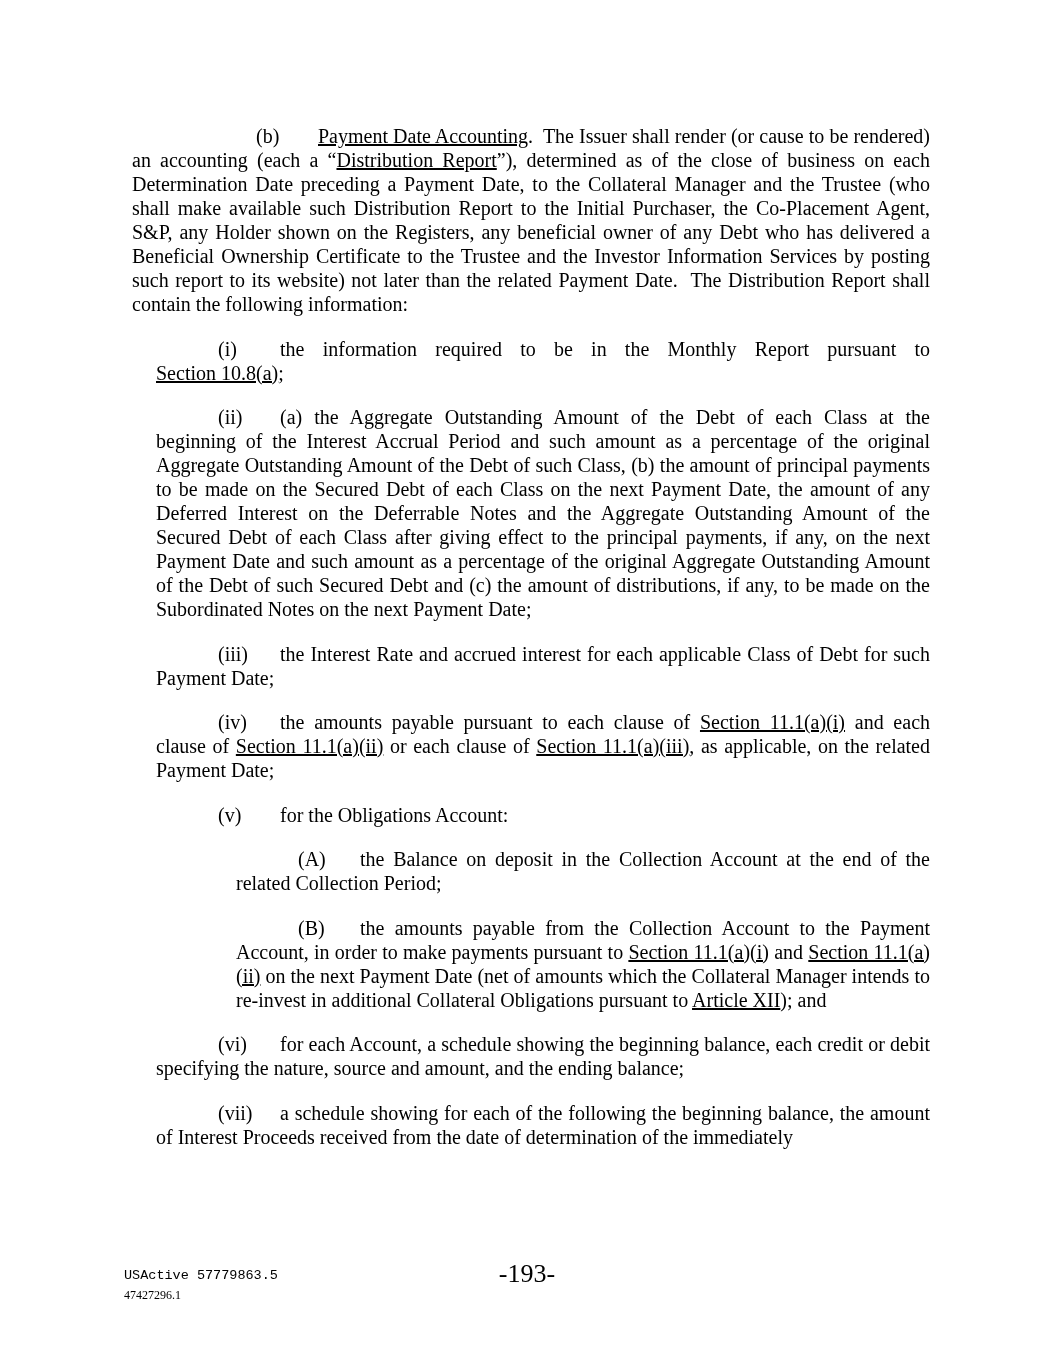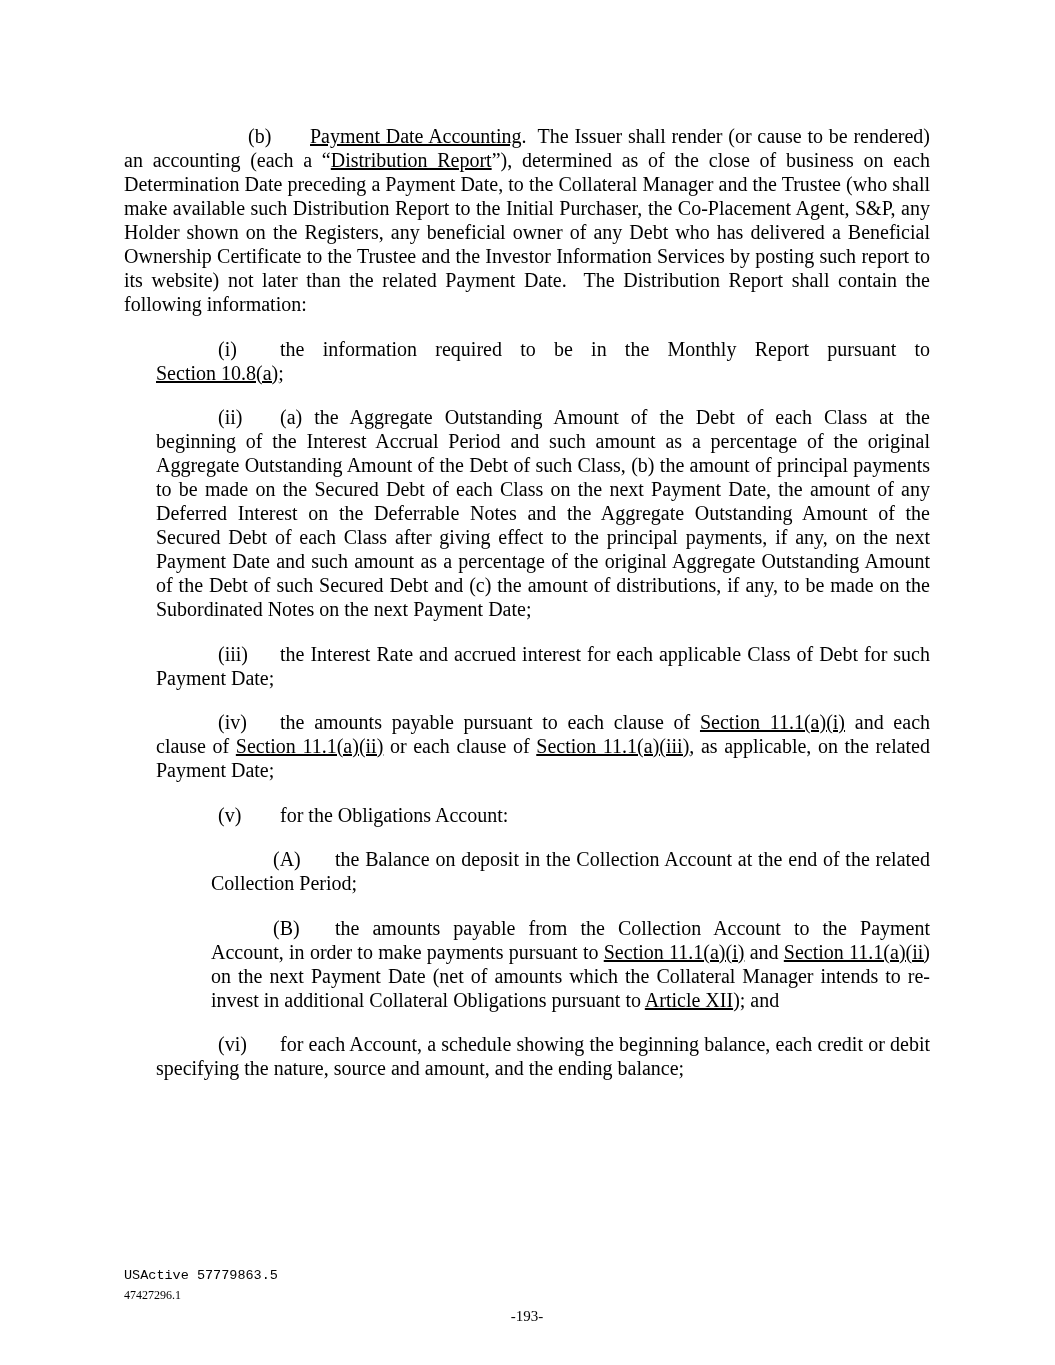--- a/index.html
+++ b/index.html
@@ -19,23 +19,23 @@
     top: 124px;
     width: 806px;
   }
   .para {
     margin: 20.5px 0 0 0;
     padding: 0;
     text-align: justify;
     line-height: 24px;
   }
   .para.first { margin-top: 0; }
-  .para.main { margin-left: 0; text-indent: 124px; font-family: Liberation Serif, serif; }
+  .para.main { margin-left: 8px; text-indent: 124px; font-family: Liberation Serif, serif; }
   .para.item { margin-left: 32px; text-indent: 62px; }
-  .para.sub  { margin-left: 87px; text-indent: 62px; }
+  .para.sub  { margin-left: 112px; text-indent: 62px; }
   .tab-label {
     display: inline-block;
     width: 62px;
     text-indent: 0;
   }
   .u { text-decoration: underline; }
   .footer {
     position: absolute;
     left: 124px;
     top: 1266px;
@@ -50,23 +50,22 @@
     font-family: "Liberation Serif", "DejaVu Serif", serif;
     font-size: 12px;
     line-height: 18px;
   }
   .page-number {
     position: absolute;
     left: 124px;
     top: 1262px;
     width: 806px;
     text-align: center;
-    font-size: 15px;
+    font-size: 26px;
     line-height: 24px;
-    margin-top: 42px;
   }
 </style>
 </head>
 <body>
 
 <div class="page">
   <main class="content">
 
     <p class="para first main"><span class="tab-label">(b)</span><span><span class="u">Payment Date Accounting</span><span>.&nbsp; The Issuer shall render (or cause to be rendered) an accounting (each a “</span><span class="u">Distribution Report</span><span>”), determined as of the close of business on each Determination Date preceding a Payment Date, to the Collateral Manager and the Trustee (who shall make available such Distribution Report to the Initial Purchaser, the Co-Placement Agent, S&amp;P, any Holder shown on the Registers, any beneficial owner of any Debt who has delivered a Beneficial Ownership Certificate to the Trustee and the Investor Information Services by posting such report to its website) not later than the related Payment Date.&nbsp; The Distribution Report shall contain the following information:</span></span></p>
 
@@ -80,20 +79,21 @@
 
     <p class="para item"><span class="tab-label">(v)</span><span><span>for the Obligations Account:</span></span></p>
 
     <p class="para sub"><span class="tab-label">(A)</span><span><span>the Balance on deposit in the Collection Account at the end of the related Collection Period;</span></span></p>
 
     <p class="para sub"><span class="tab-label">(B)</span><span><span>the amounts payable from the Collection Account to the Payment Account, in order to make payments pursuant to </span><span class="u">Section&nbsp;11.1(a)(i)</span><span> and </span><span class="u">Section&nbsp;11.1(a)(ii)</span><span> on the next Payment Date (net of amounts which the Collateral Manager intends to re-invest in additional Collateral Obligations pursuant to </span><span class="u">Article&nbsp;XII</span><span>); and</span></span></p>
 
 
     <p class="para item"><span class="tab-label">(vi)</span><span><span>for each Account, a schedule showing the beginning balance, each credit or debit specifying the nature, source and amount, and the ending balance;</span></span></p>
 
+    <p class="para item"><span class="tab-label">(vii)</span><span><span>a schedule showing for each of the following the beginning balance, the amount of Interest Proceeds received from the date of determination of the immediately</span></span></p>
 
   </main>
 
   <div class="page-number">-193-</div>
 
   <footer class="footer">
     <div class="doc-id-1">USActive 57779863.5</div>
     <div class="doc-id-2">47427296.1</div>
   </footer>
 </div>

